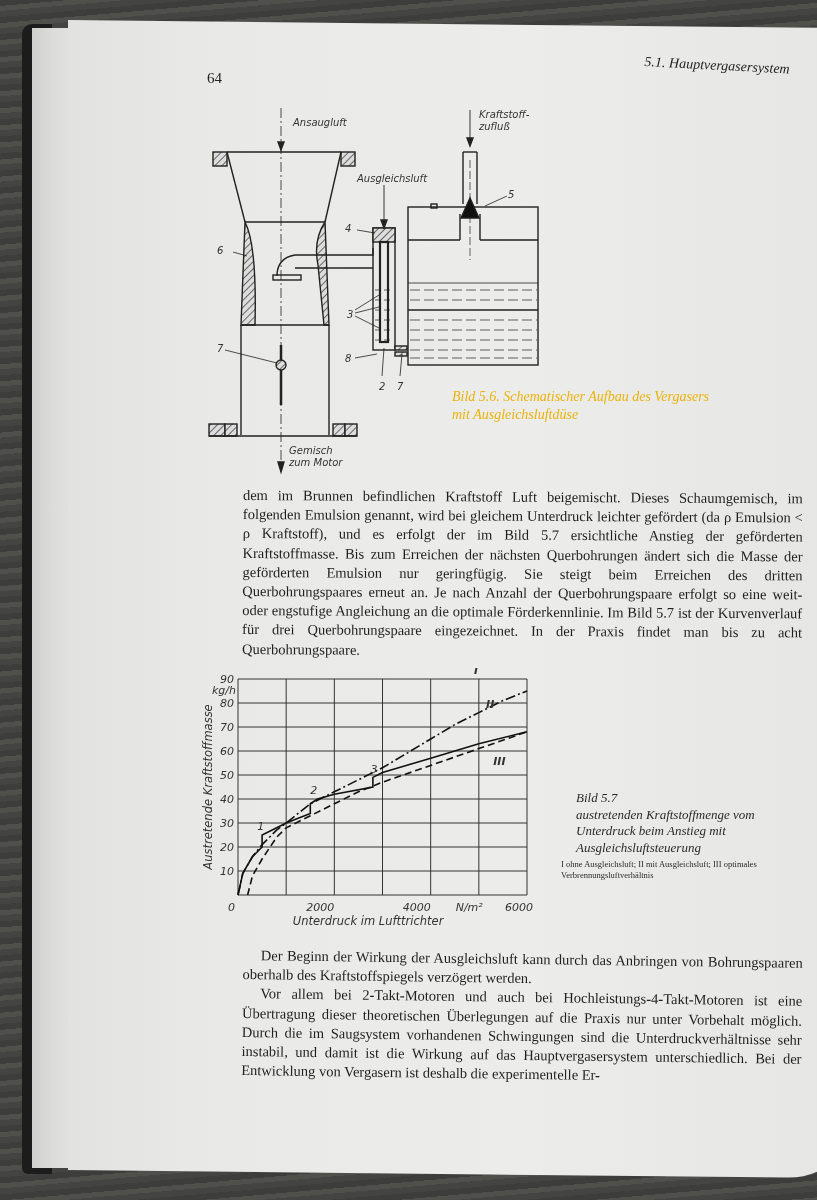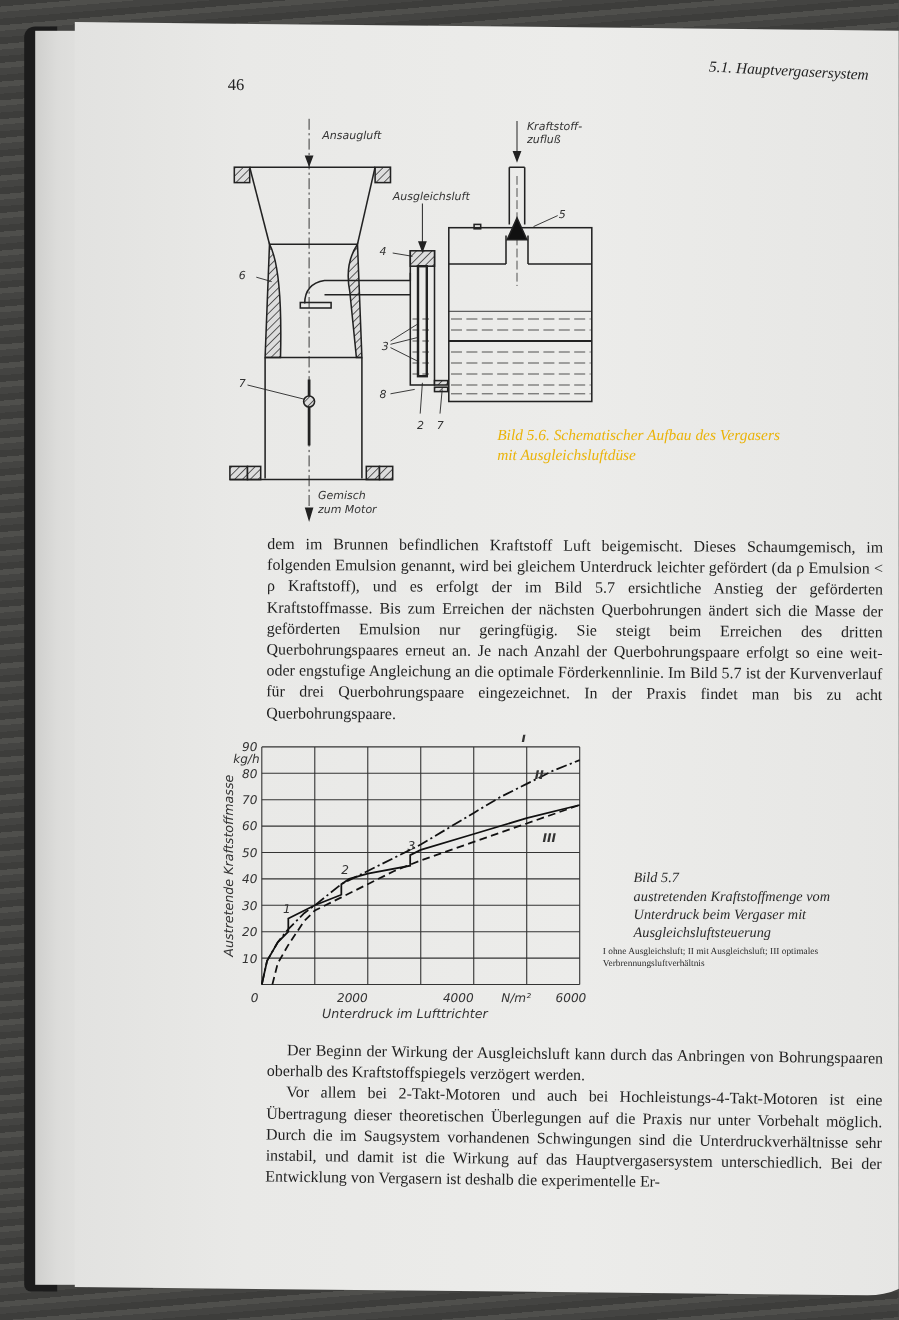--- a/index.html
+++ b/index.html
@@ -36,31 +36,31 @@
   .para2 { top:946px; left:243px; transform:rotate(0.8deg); transform-origin:left top; }
   .para2 p { margin:0; text-indent:18px; }
   .para1 p { margin:0; }
 
   
   .chart { position:absolute; left:198px; top:668px; width:345px; height:262px; }
   .axis-tick { font-family:"DejaVu Sans", sans-serif; font-style:italic; font-size:11px; fill:#333; }
   .axis-title { font-family:"DejaVu Sans", sans-serif; font-style:italic; font-size:11.5px; fill:#333; }
   .caption57 { left:548px; top:790px; width:260px; }
   .cap57-title { font-style:italic; font-size:13px; line-height:16.5px; color:#2a2a2a;margin-left:28px; }
-  .cap57-legend { font-size:8.5px; line-height:11px; margin-top:3px; color:#2a2a2a; }
+  .cap57-legend { font-size:8.5px; line-height:11px; margin-top:3px; color:#2a2a2a;margin-left:13px; }
 </style>
 </head>
 <body>
 
 <div class="bg-wood"></div>
 <div class="binding"></div>
 <div class="page-edges"></div>
 <div class="page"></div>
 
-<div class="abs page-num">46</div>
+<div class="abs page-num">64</div>
 <div class="abs running-head">5.1. Hauptvergasersystem</div>
 
 <svg class="fig56" viewBox="0 0 355 380">
   <defs>
     <pattern id="hatch" width="5" height="5" patternUnits="userSpaceOnUse" patternTransform="rotate(45)">
       <rect width="5" height="5" fill="#ddd"></rect>
       <line x1="0" y1="0" x2="0" y2="5" stroke="#333" stroke-width="1.4"></line>
     </pattern>
   </defs>
   <g stroke="#222" stroke-width="1.4" fill="none">
@@ -224,21 +224,21 @@
   <text class="axis-tick" id="y-unit" x="38" y="26" text-anchor="end">kg/h</text>
   <text class="axis-tick" id="x-unit" x="271.20000000000005" y="243" text-anchor="middle">N/m²</text>
   <text class="axis-tick" id="origin" x="30" y="243">0</text>
   <text class="axis-title" id="x-title" x="170.05" y="257" text-anchor="middle">Unterdruck im Lufttrichter</text>
   <text class="axis-title" id="y-title" x="14" y="119" text-anchor="middle" transform="rotate(-90 14 119)">Austretende Kraftstoffmasse</text>
 </svg>
 
 <div class="abs caption57">
   <div class="cap57-title">Bild 5.7</div>
   <div class="cap57-title">austretenden Kraftstoffmenge vom</div>
-  <div class="cap57-title">Unterdruck beim Vergaser mit</div>
+  <div class="cap57-title">Unterdruck beim Anstieg mit</div>
   <div class="cap57-title">Ausgleichsluftsteuerung</div>
   <div class="cap57-legend">I ohne Ausgleichsluft; II mit Ausgleichsluft; III optimales Verbrennungsluftverhältnis</div>
 </div>
 
 <div class="para para2">
   <p>Der Beginn der Wirkung der Ausgleichsluft kann durch das Anbringen von Bohrungspaaren oberhalb des Kraftstoffspiegels verzögert werden.</p>
   <p>Vor allem bei 2-Takt-Motoren und auch bei Hochleistungs-4-Takt-Motoren ist eine Übertragung dieser theoretischen Überlegungen auf die Praxis nur unter Vorbehalt möglich. Durch die im Saugsystem vorhandenen Schwingungen sind die Unterdruckverhältnisse sehr instabil, und damit ist die Wirkung auf das Hauptvergasersystem unterschiedlich. Bei der Entwicklung von Vergasern ist deshalb die experimentelle Er-</p>
 </div>
 
 </body></html>

